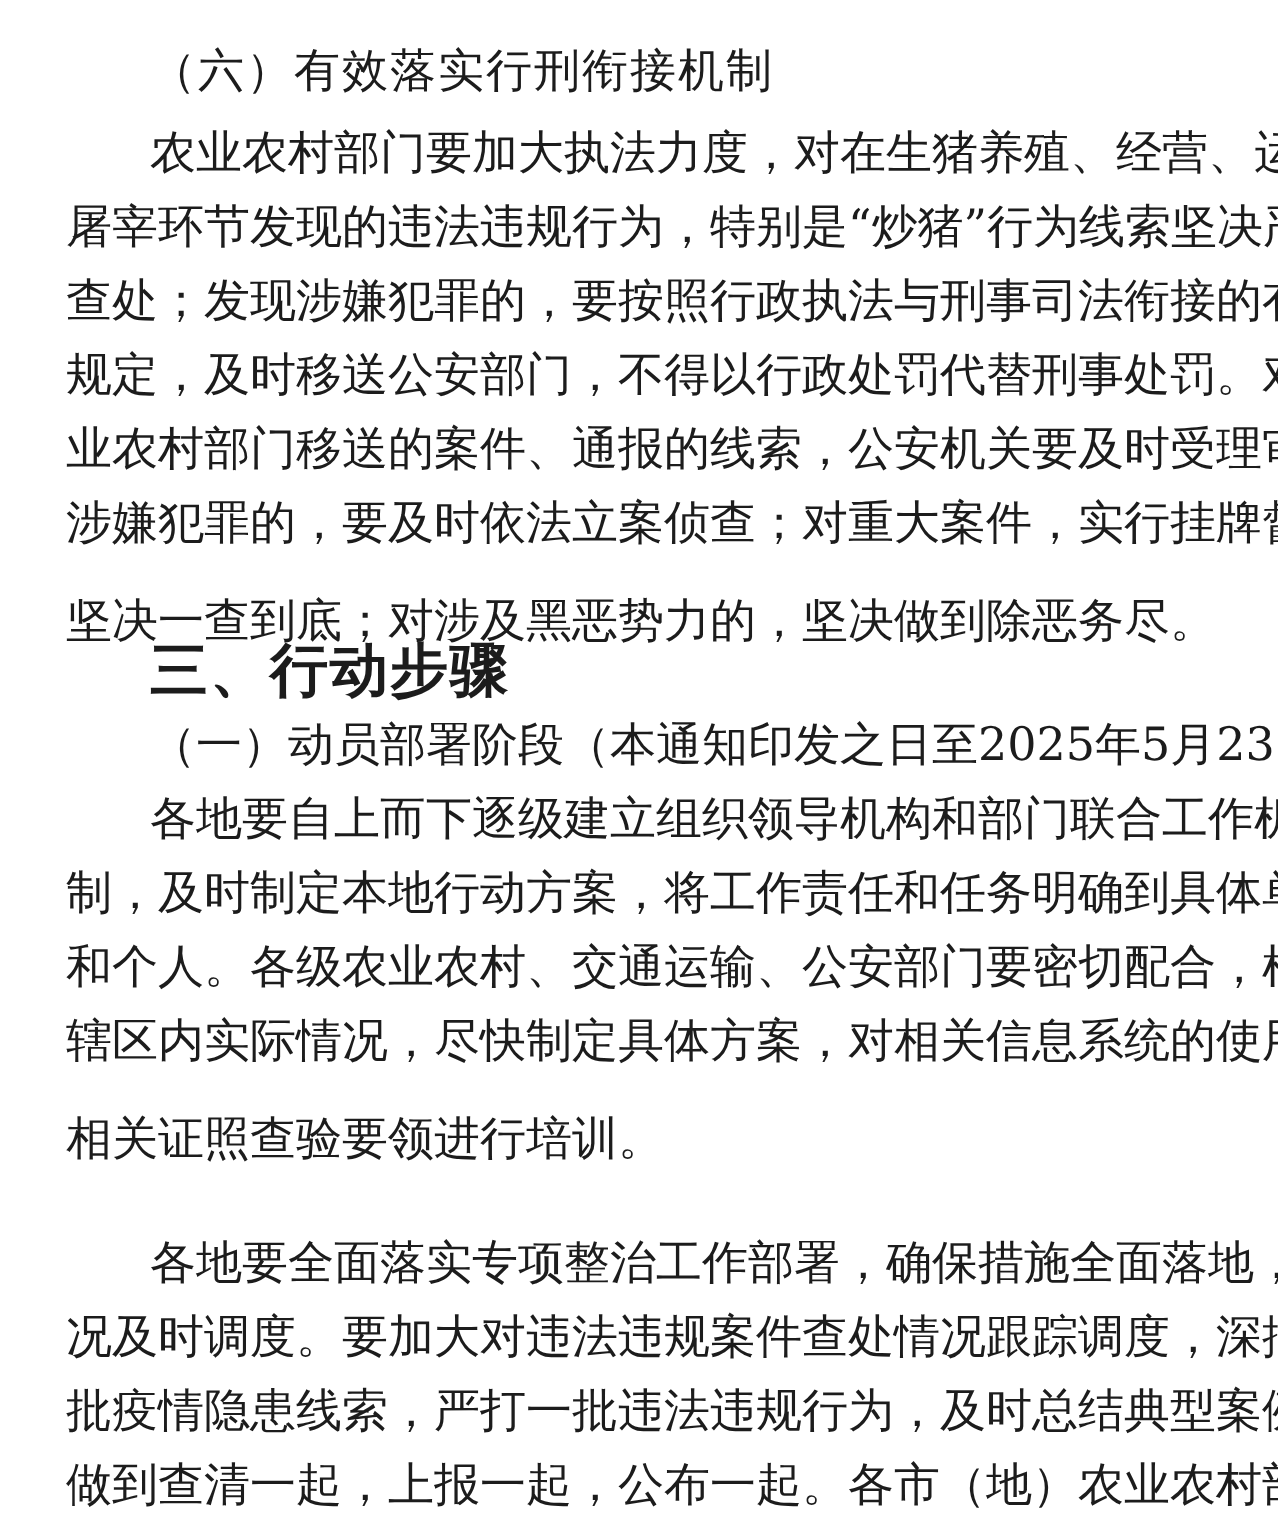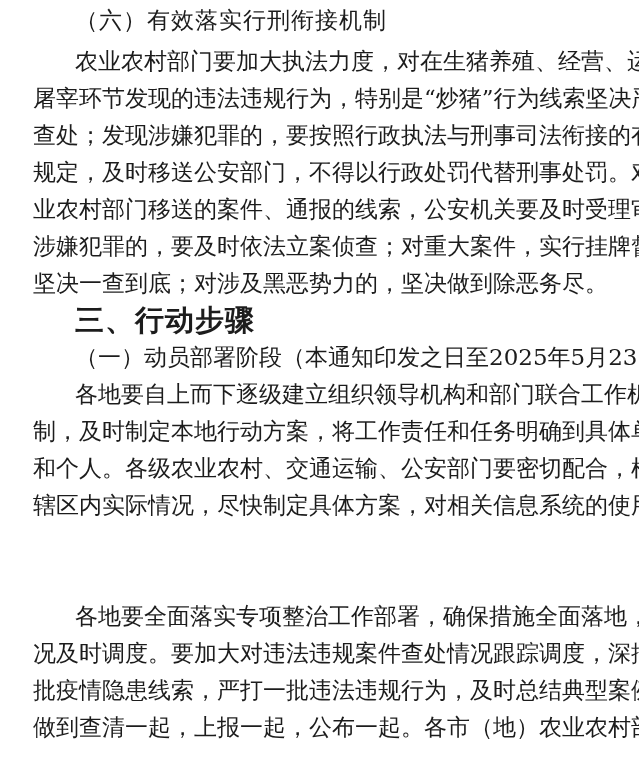--- a/index.html
+++ b/index.html
@@ -11,38 +11,39 @@
       width: 639px;
       height: 757px;
       overflow: hidden;
       position: relative;
       color: #1c1c1c;
       font-family: "DejaVu Serif", "Liberation Serif", serif;
     }
     .page {
       position: absolute;
       left: 0;
-      top: 0;
+      top: 16px;
       width: 639px;
       height: 571px;
     }
     .line {
       position: absolute;
       left: 33px;
       width: 590px;
       height: 37px;
       line-height: 37px;
       font-size: 23px;
       white-space: nowrap;
       text-align: justify;
       text-align-last: justify;
       letter-spacing: 0;
     }
     .line.last {
       text-align-last: left;
+      margin-top: 12px;
     }
     .line.indent {
       left: 75px;
       width: 548px;
     }
     .line.heading-sans {
       font-family: Liberation Sans, sans-serif;
       font-weight: bold;
       font-size: 29px;
       text-align-last: left;
@@ -73,19 +74,20 @@
   <div class="line" style="top:228px;">涉嫌犯罪的，要及时依法立案侦查；对重大案件，实行挂牌督办，</div>
   <div class="line last" style="top:265px;">坚决一查到底；对涉及黑恶势力的，坚决做到除恶务尽。</div>
 
   <div class="line indent heading-sans" style="top:302px;">三、行动步骤</div>
 
   <div class="line subheading-wide" style="top:339px;">（一）动员部署阶段（本通知印发之日至2025年5月23日）</div>
   <div class="line indent" style="top:376px;">各地要自上而下逐级建立组织领导机构和部门联合工作机</div>
   <div class="line" style="top:413px;">制，及时制定本地行动方案，将工作责任和任务明确到具体单位</div>
   <div class="line" style="top:450px;">和个人。各级农业农村、交通运输、公安部门要密切配合，根据</div>
   <div class="line" style="top:487px;">辖区内实际情况，尽快制定具体方案，对相关信息系统的使用、</div>
+  <div class="line last" style="top:524px;">相关证照查验要领进行培训。</div>
 
   <div class="line indent" style="top:598px;">各地要全面落实专项整治工作部署，确保措施全面落地，情</div>
   <div class="line" style="top:635px;">况及时调度。要加大对违法违规案件查处情况跟踪调度，深挖一</div>
   <div class="line" style="top:672px;">批疫情隐患线索，严打一批违法违规行为，及时总结典型案例，</div>
   <div class="line" style="top:709px;">做到查清一起，上报一起，公布一起。各市（地）农业农村部门、</div>
 
 </div>
 
 </body></html>

